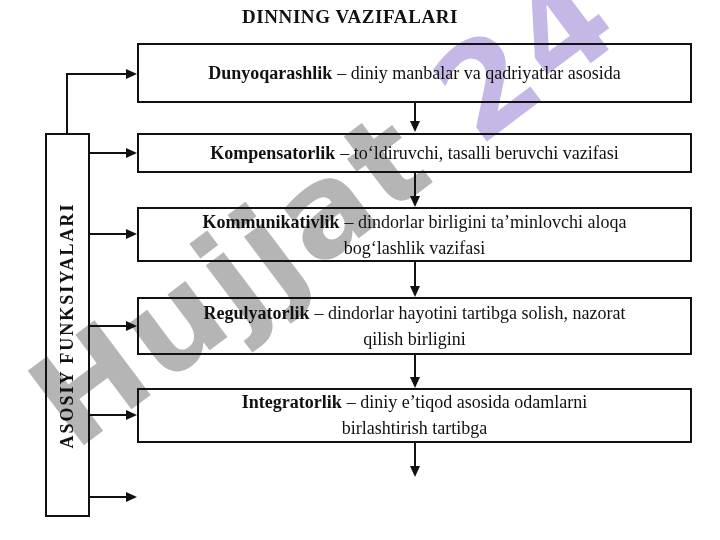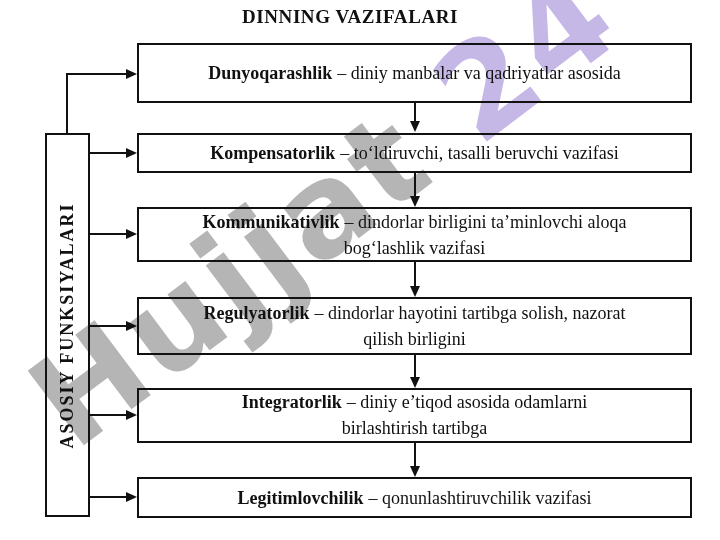--- a/index.html
+++ b/index.html
@@ -129,18 +129,14 @@
   <div class="fbox" style="top:297px;height:58px;">
     <div><span class="term">Regulyatorlik</span><span>– dindorlar hayotini tartibga solish, nazorat</span></div>
     <div>qilish birligini</div>
   </div>
 
   <div class="fbox" style="top:388px;height:55px;justify-content:flex-end;">
     <div><span class="term">Integratorlik</span><span>– diniy e’tiqod asosida odamlarni</span></div>
     <div>birlashtirish tartibga</div>
   </div>
 
-  <div class="fbox" style="top:477px;height:41px;">
-    <div><span class="term">Legitimlovchilik</span><span>– qonunlashtiruvchilik vazifasi</span></div>
-    <div></div>
-  </div>
 
 </div>
 
 </body></html>

